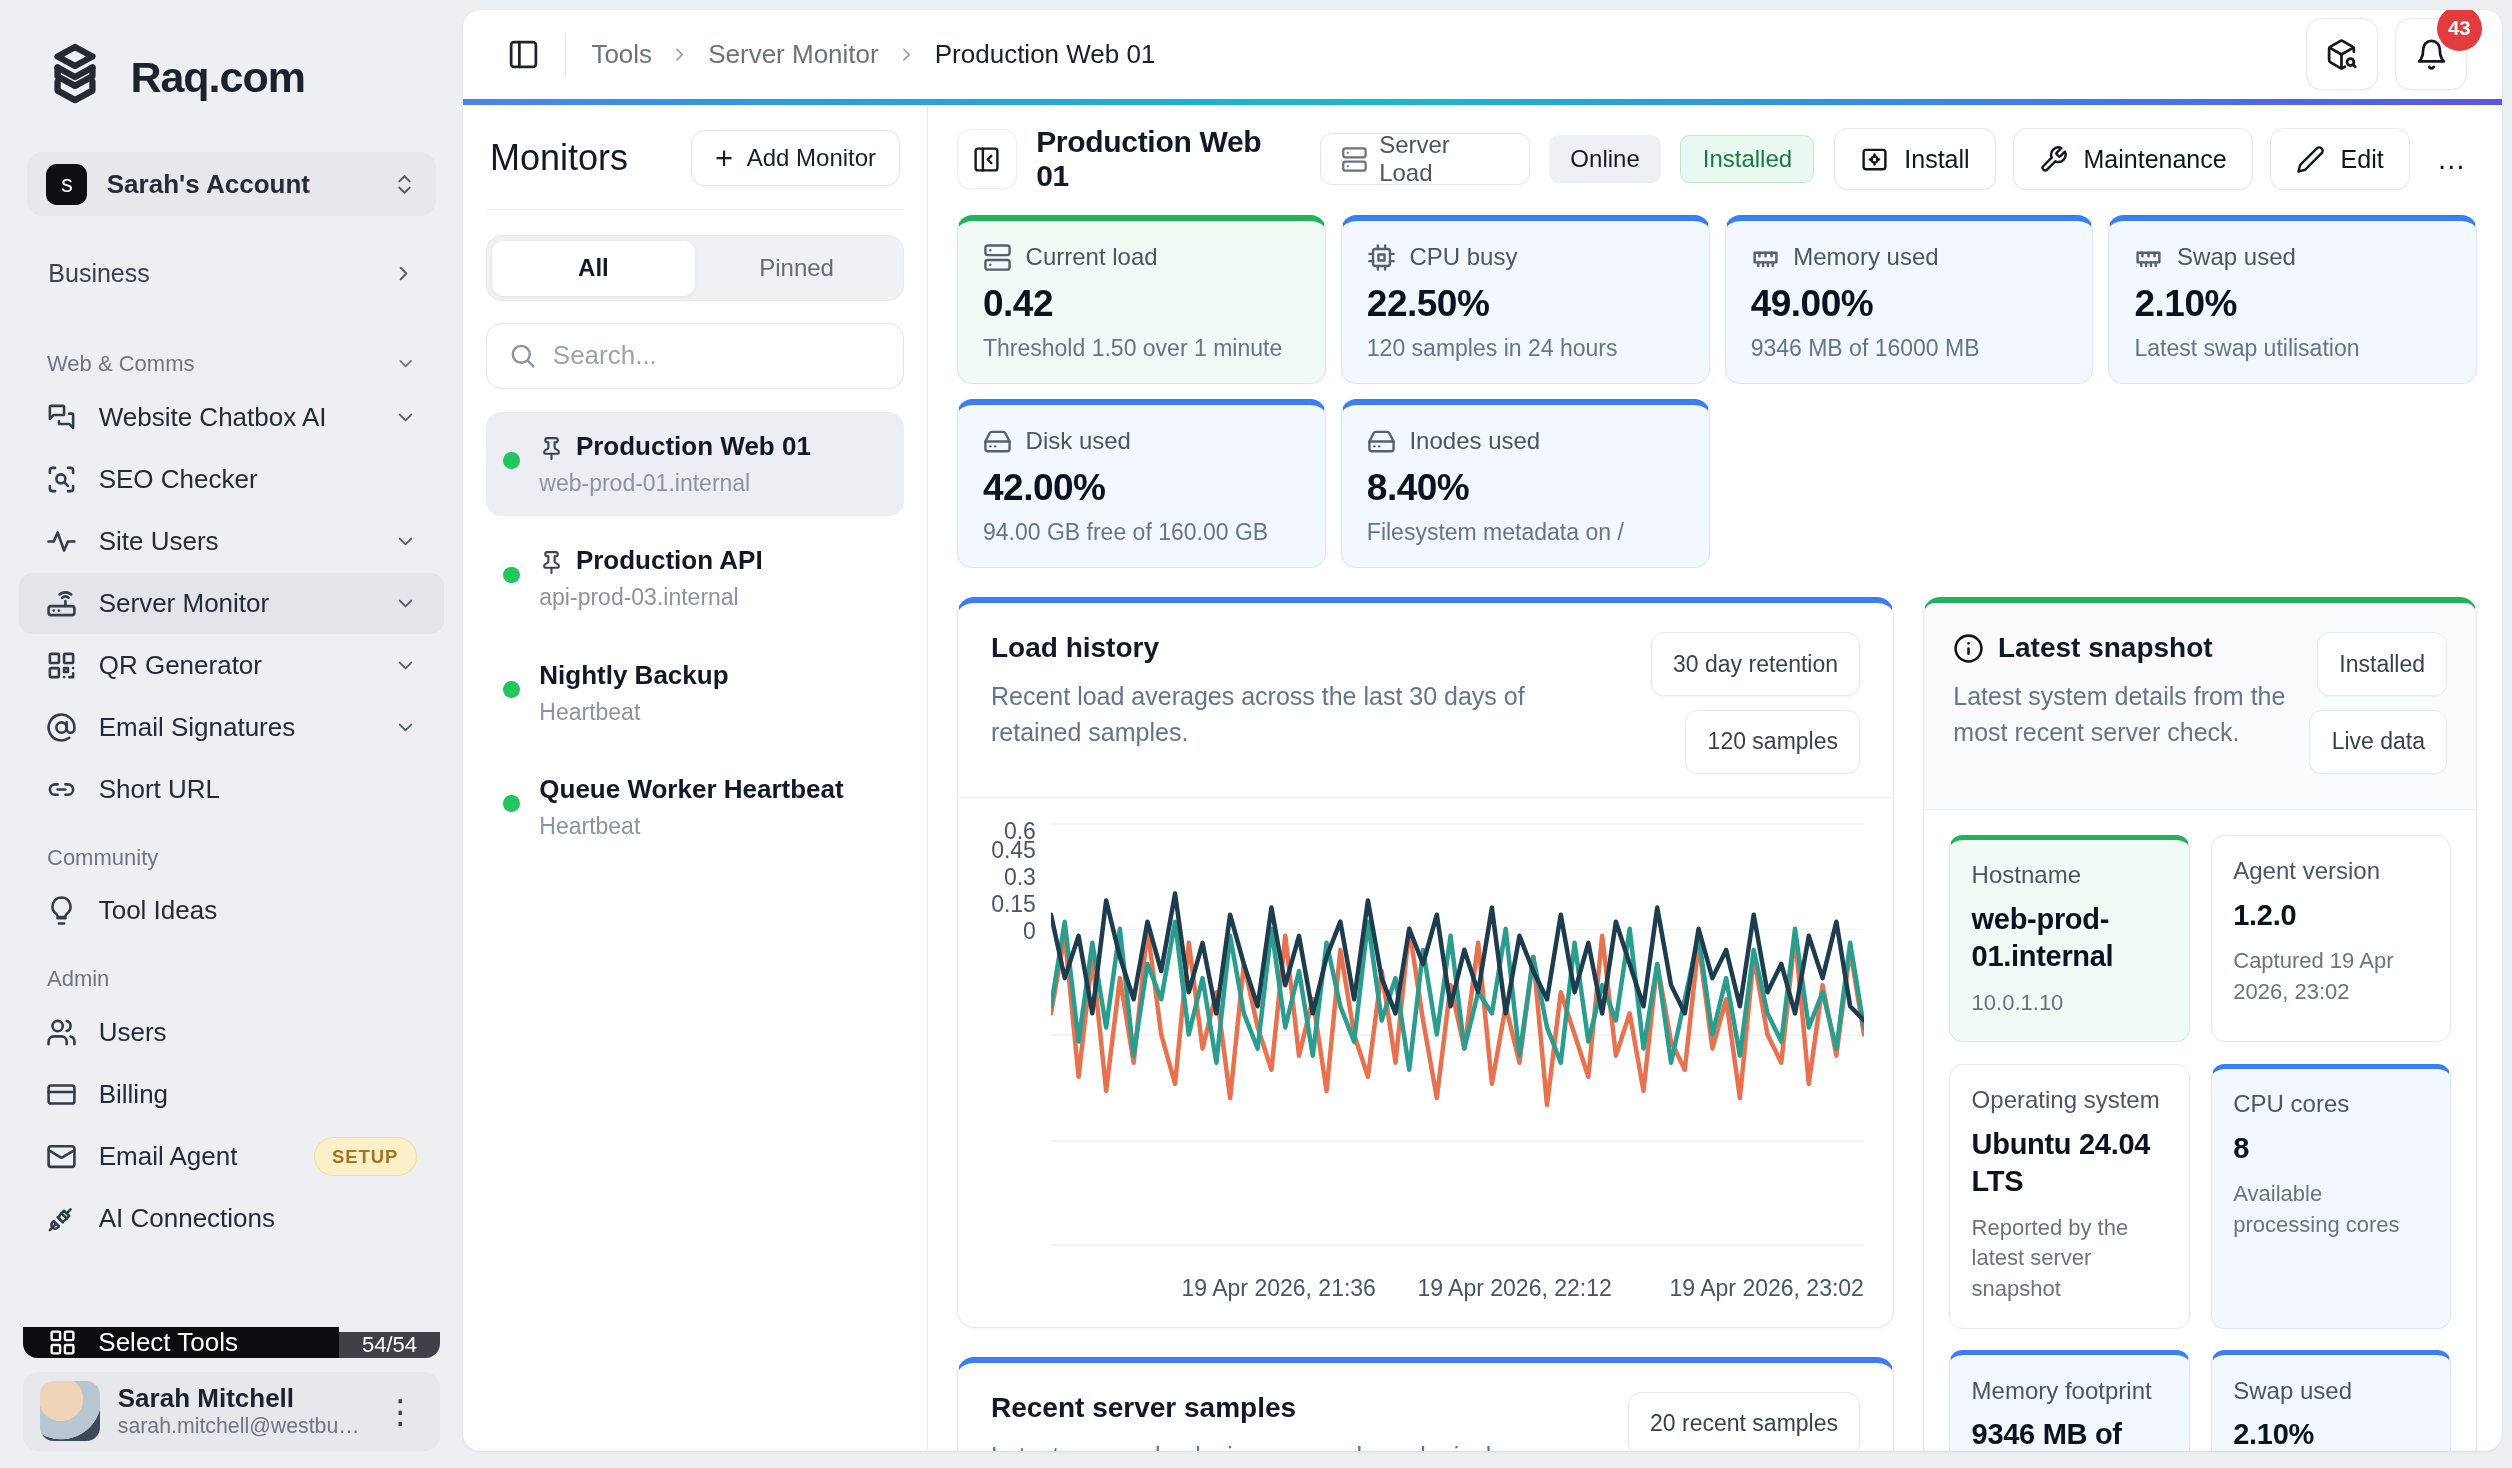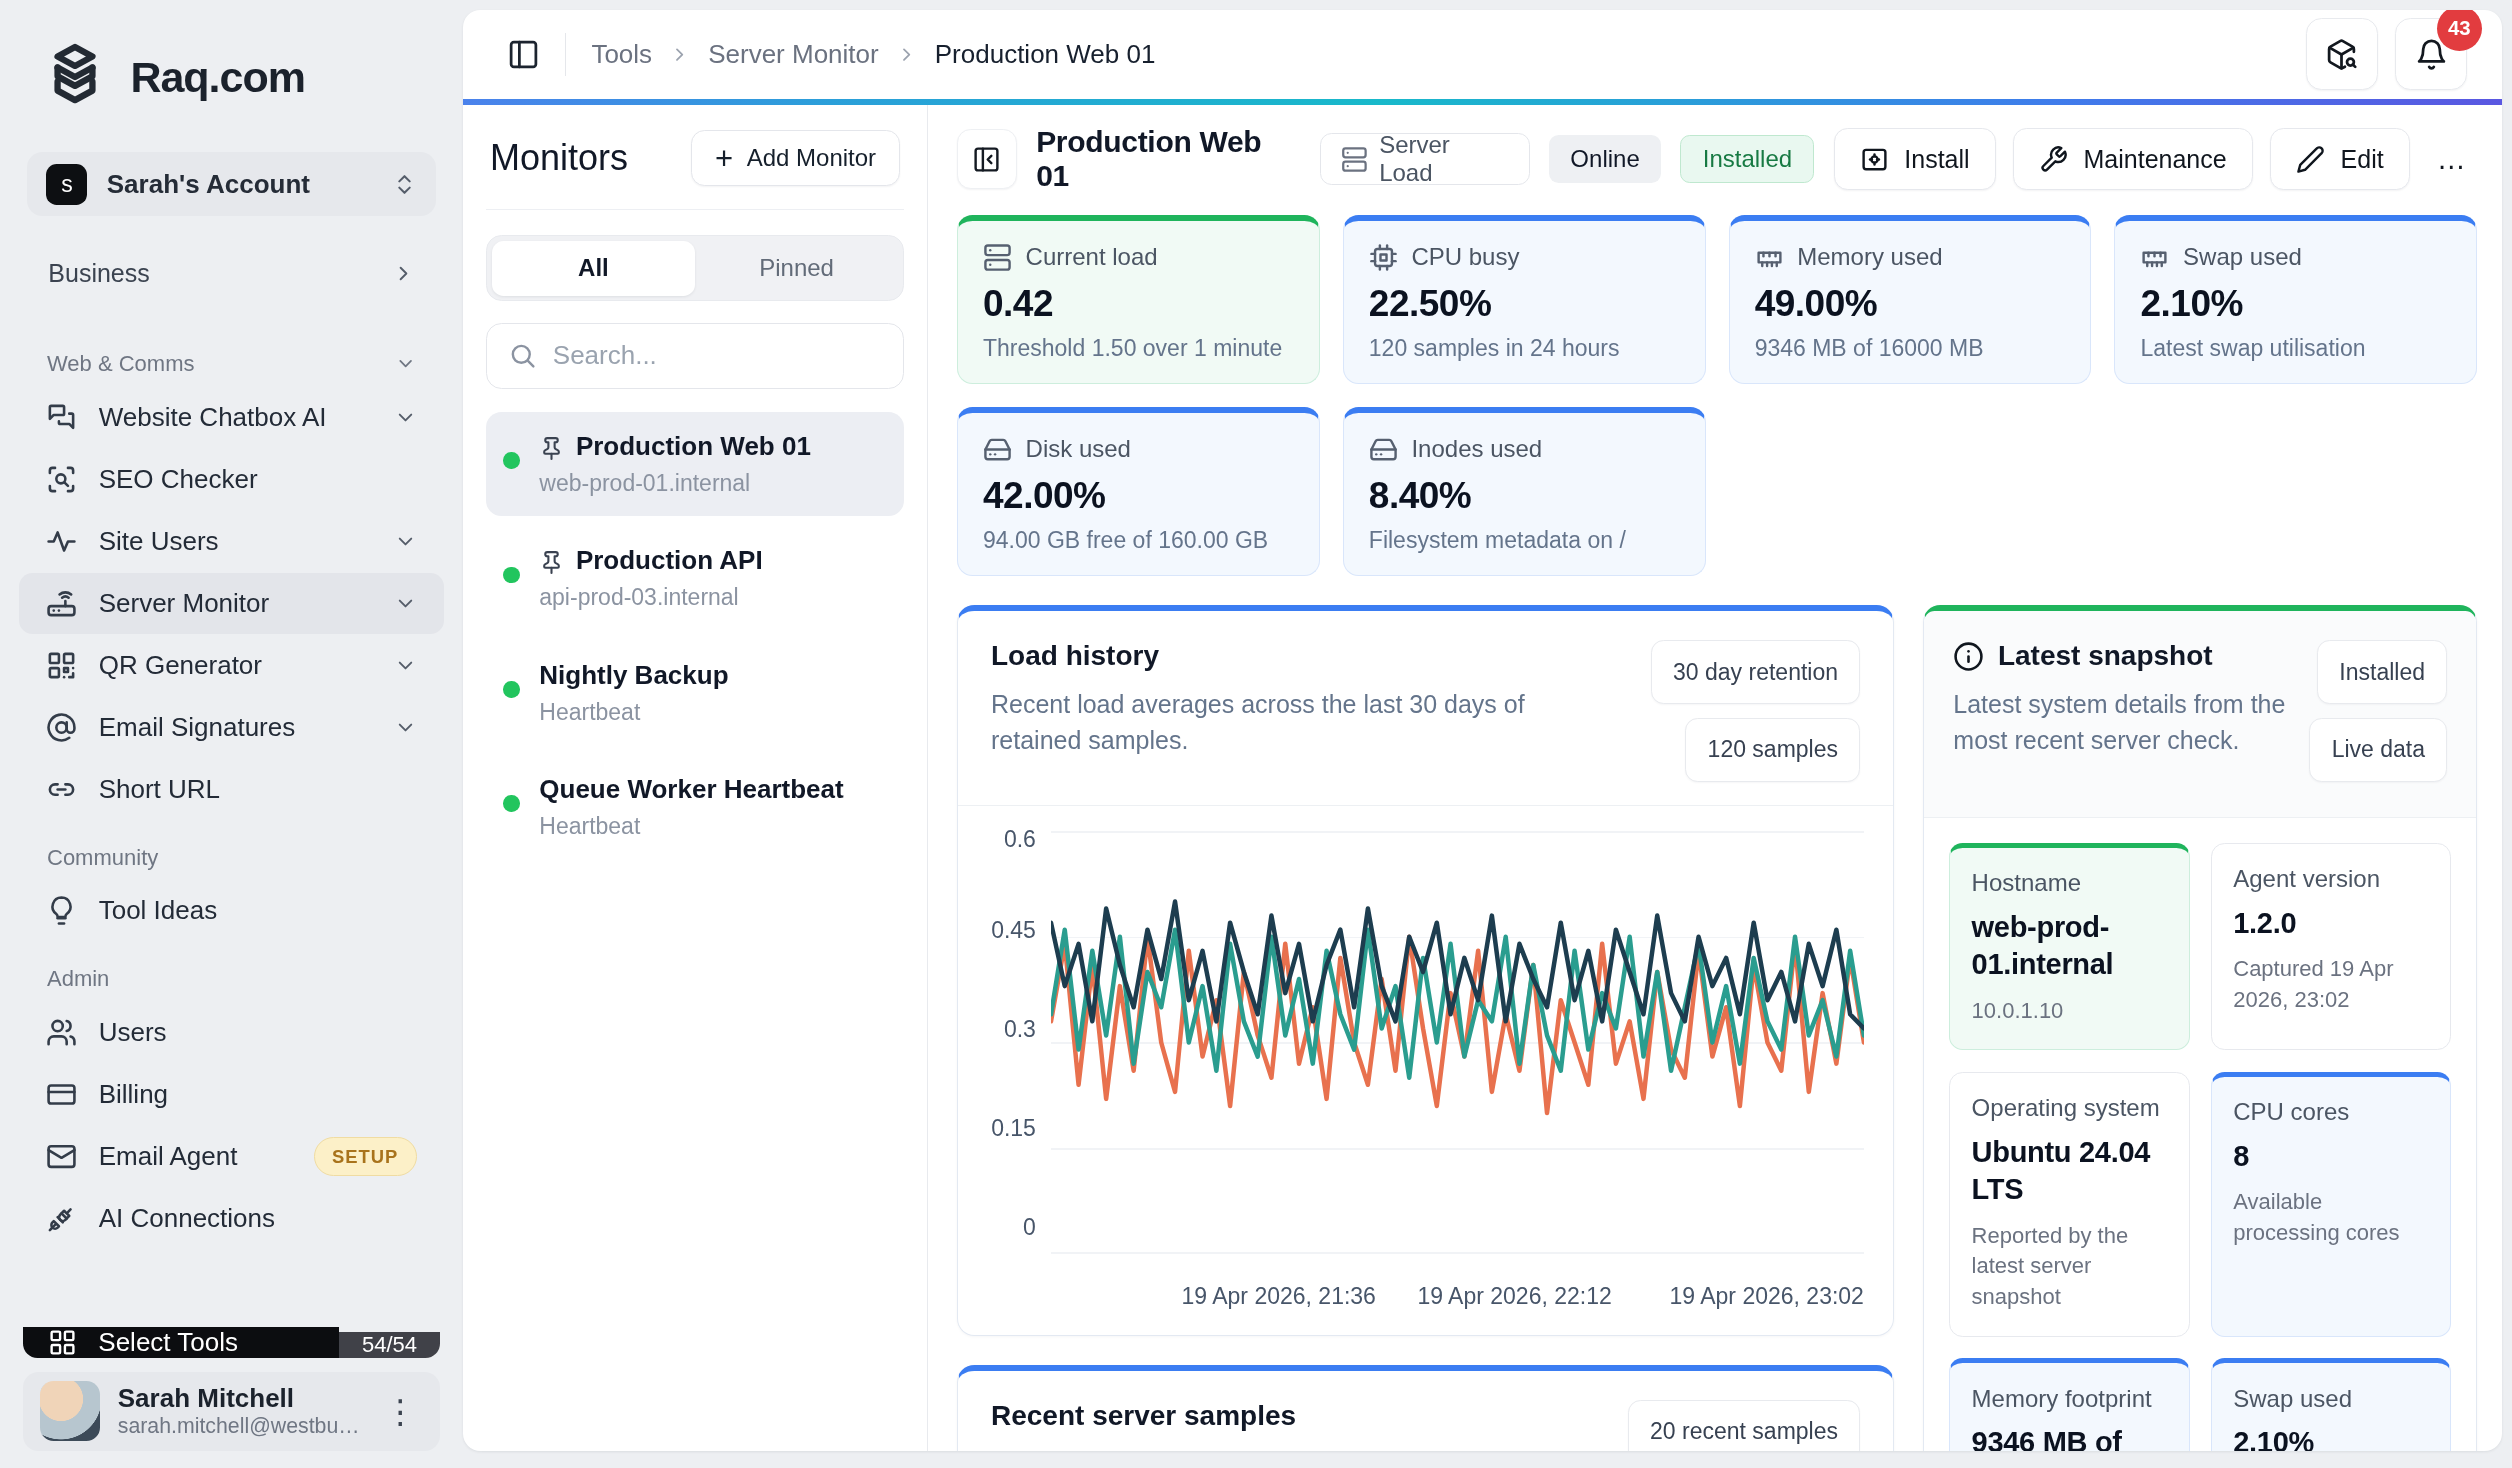--- a/index.html
+++ b/index.html
@@ -95,21 +95,21 @@
   .det-title{font-size:30px;font-weight:700;letter-spacing:-0.3px}
   .chip-outline{display:flex;align-items:center;gap:11.6px;height:52px;padding:0 19.4px;border:1px solid #e4e6eb;border-radius:11.6px;color:#4b5563;font-size:24px;font-weight:500;background:#fff}
   .chip-outline .ic{width:27px;height:27px;color:#6b7280}
   .chip-gray{height:48px;display:flex;align-items:center;padding:0 21.3px;background:#eef0f3;border-radius:9.7px;font-size:24px;font-weight:500;color:#111827}
   .chip-green{height:48px;display:flex;align-items:center;padding:0 21.3px;background:#e9f8f0;border:1px solid #bfe8cf;border-radius:9.7px;font-size:24px;font-weight:500;color:#177a43}
   .det-actions{margin-left:auto;display:flex;align-items:center;gap:17.4px}
   .act-btn{display:flex;align-items:center;gap:15.5px;height:62px;padding:0 25px;border:1px solid #e6e8ed;border-radius:13.6px;background:#fff;font-size:25px;font-weight:500;color:#10161e;cursor:pointer;box-shadow:0 1px 1.9px rgba(15,23,42,.05)}
   .act-btn .ic{width:29px;height:29px}
   .more-btn{border:none;background:transparent;font-size:29px;color:#10161e;cursor:pointer;padding:0 9.7px;letter-spacing:1.9px}
 
-  .stat-grid{margin-top:25px;display:grid;grid-template-columns:repeat(4,1fr);gap:23px;flex:0 0 auto}
+  .stat-grid{margin-top:25px;display:grid;grid-template-columns:repeat(4,1fr);gap:15px;flex:0 0 auto}
   .stat{border-radius:15.5px;padding:21.3px 25px;border:1.5px solid var(--blue-bd);background:var(--blue-bg);border-top:6.8px solid var(--blue);min-height:159px}
   .stat.green{border-color:var(--green-bd);background:var(--green-bg);border-top-color:var(--green)}
   .stat-label{display:flex;align-items:center;gap:13.6px;font-size:24px;color:#4b5563}
   .stat-label .ic{width:29px;height:29px;color:#566070}
   .stat-value{font-size:37px;font-weight:700;color:#0b1220;margin-top:11.6px;letter-spacing:-0.5px}
   .stat-sub{font-size:23px;color:#64748b;margin-top:9.7px}
 
   .charts-row{margin-top:29px;display:flex;gap:29px;align-items:flex-start;flex:0 0 auto}
   .panel{background:#fff;border:1.5px solid #e3e9f2;border-radius:17.4px;border-top:6.8px solid var(--blue);box-shadow:0 1px 2.9px rgba(15,23,42,.04)}
   .panel.green-top{border-top-color:var(--green)}
@@ -117,21 +117,21 @@
   .panel-head{display:flex;align-items:flex-start;padding:29px 33px 23px 33px}
   .ph-left{flex:1;min-width:0}
   .ph-title{font-size:28px;font-weight:700;display:flex;align-items:center;gap:13.6px}
   .ph-title .ic{width:31px;height:31px;color:#10161e}
   .ph-sub{font-size:25px;color:#64748b;margin-top:13.6px;line-height:1.45;max-width:601px}
   .ph-badges{display:flex;flex-direction:column;gap:13.6px;align-items:flex-end}
   .mini-chip{height:64px;display:flex;align-items:center;padding:0 21.3px;border:1px solid #e8eaee;border-radius:12.6px;background:#fff;font-size:23px;color:#374151;box-shadow:0 1px 1.9px rgba(15,23,42,.04);white-space:nowrap}
   .panel-div{height:1px;background:#edf0f3}
 
   .chart-wrap{display:flex;padding:25px 29px 9.7px 17.4px}
-  .y-axis{width:76px;display:flex;flex-direction:column;justify-content:space-between;align-items:flex-end;padding-right:15.5px;font-size:23px;color:#475569;height:423px}
+  .y-axis{width:76px;display:flex;flex-direction:column;justify-content:flex-start;align-items:flex-end;padding-right:15.5px;font-size:23px;color:#475569;height:423px}
   .y-axis span{transform:translateY(-50%)}
   .y-axis span:first-child{transform:translateY(-20%)}
   .plot{position:relative;flex:1;height:423px}
   .gridline{position:absolute;left:0;right:0;height:1.9px;background:#f1f3f6}
   .plot svg{position:absolute;inset:0;width:100%;height:100%}
   .x-axis{position:relative;height:52px;margin:5.8px 29px 13.6px 93px;font-size:23px;color:#475569}
   .x-axis span{position:absolute;top:13.6px;transform:translateX(-50%);white-space:nowrap}
 
   .snapshot{width:554px;flex:0 0 auto}
   .snap-head{background:#fafbfc;border-radius:10.7px 10.7px 0 0;padding:29px 29px 35px 29px;display:flex;align-items:flex-start}

